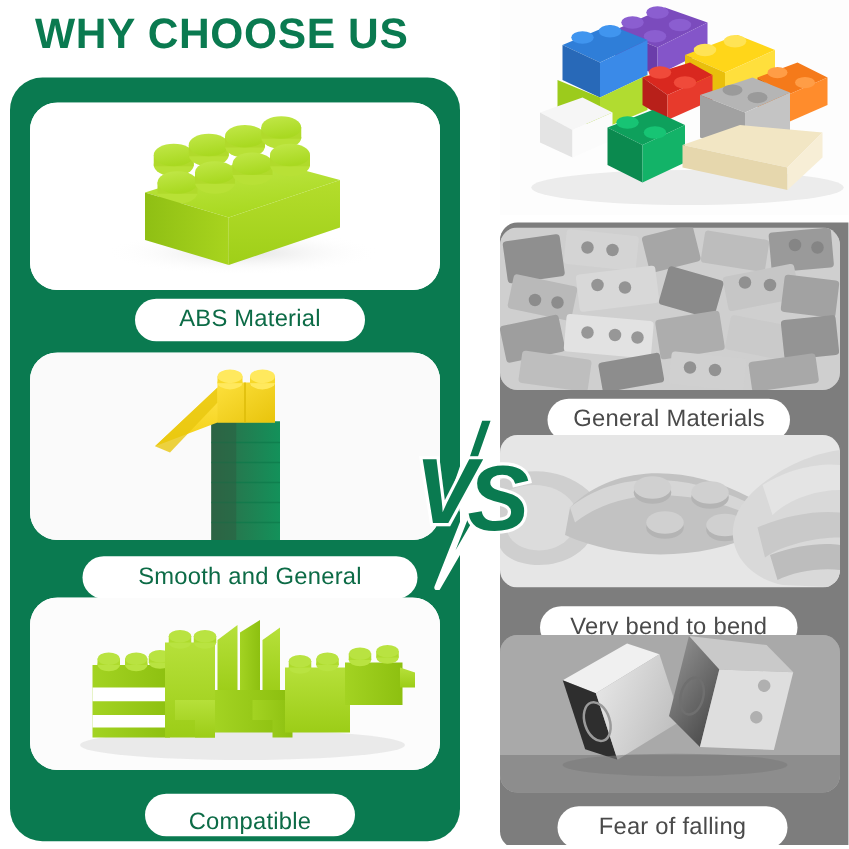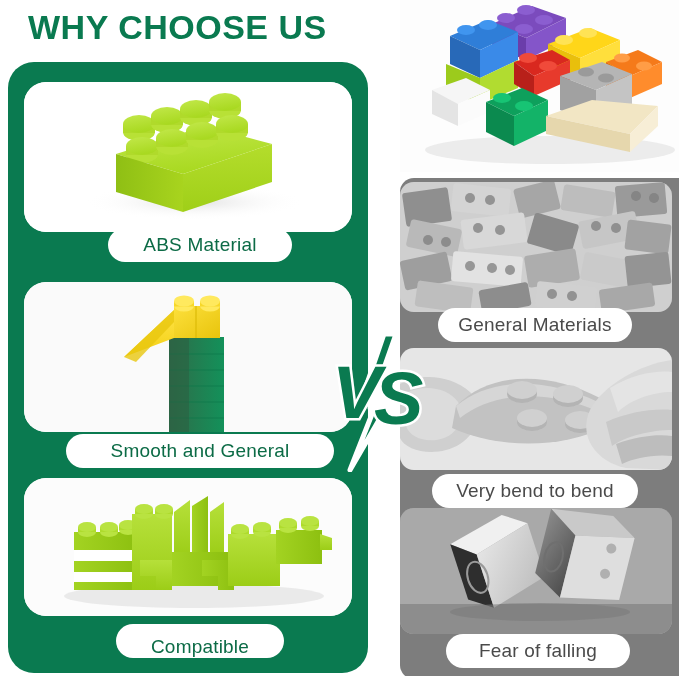--- a/index.html
+++ b/index.html
@@ -40,20 +40,21 @@
 
   .pill{
     position:absolute;
     background:#ffffff;
     border-radius:999px;
     height:34px;
     display:flex;align-items:center;justify-content:center;
     padding:0 20px;
     box-sizing:border-box;
     white-space:nowrap;
+    margin-top:11px;
   }
   .pill span{
     font-size:19px;
     font-weight:500;
     color:#0c6b46;
     font-family:"Liberation Sans", sans-serif;
     letter-spacing:0.2px;
   }
   .pill.gray span{color:#4a4a4a;}
 
@@ -390,21 +391,21 @@
           <circle cx="172" cy="114" r="5"></circle>
         <circle cx="196" cy="44" r="5"></circle>
           <circle cx="216" cy="46" r="5"></circle>
         <circle cx="236" cy="14" r="5"></circle>
           <circle cx="254" cy="16" r="5"></circle>
         <circle cx="28" cy="58" r="5"></circle>
           <circle cx="46" cy="60" r="5"></circle>
       </g>
     </svg>
   </div>
-  <div class="pill gray" style="left:438px;top:308px;width:194px;">
+  <div class="pill gray" style="left:438px;top:308px;width:194px;justify-content:flex-end;">
     <span>General Materials</span>
   </div>
 
   <div class="gphoto" style="left:400px;top:348px;width:272px;height:122px;">
     <svg viewBox="0 0 272 122" width="272" height="122">
       <rect x="0" y="0" width="272" height="122" fill="#e6e6e6"></rect>
 
       <path d="M0 36 C22 24, 52 28, 70 44 C84 56, 80 84, 60 96 C38 110, 6 104, 0 90 Z" fill="#cfcfcf"></path>
       <path d="M8 44 C26 36, 48 40, 58 54 C66 66, 60 84, 44 90 C28 96, 10 90, 6 78 Z" fill="#dcdcdc"></path>
 

